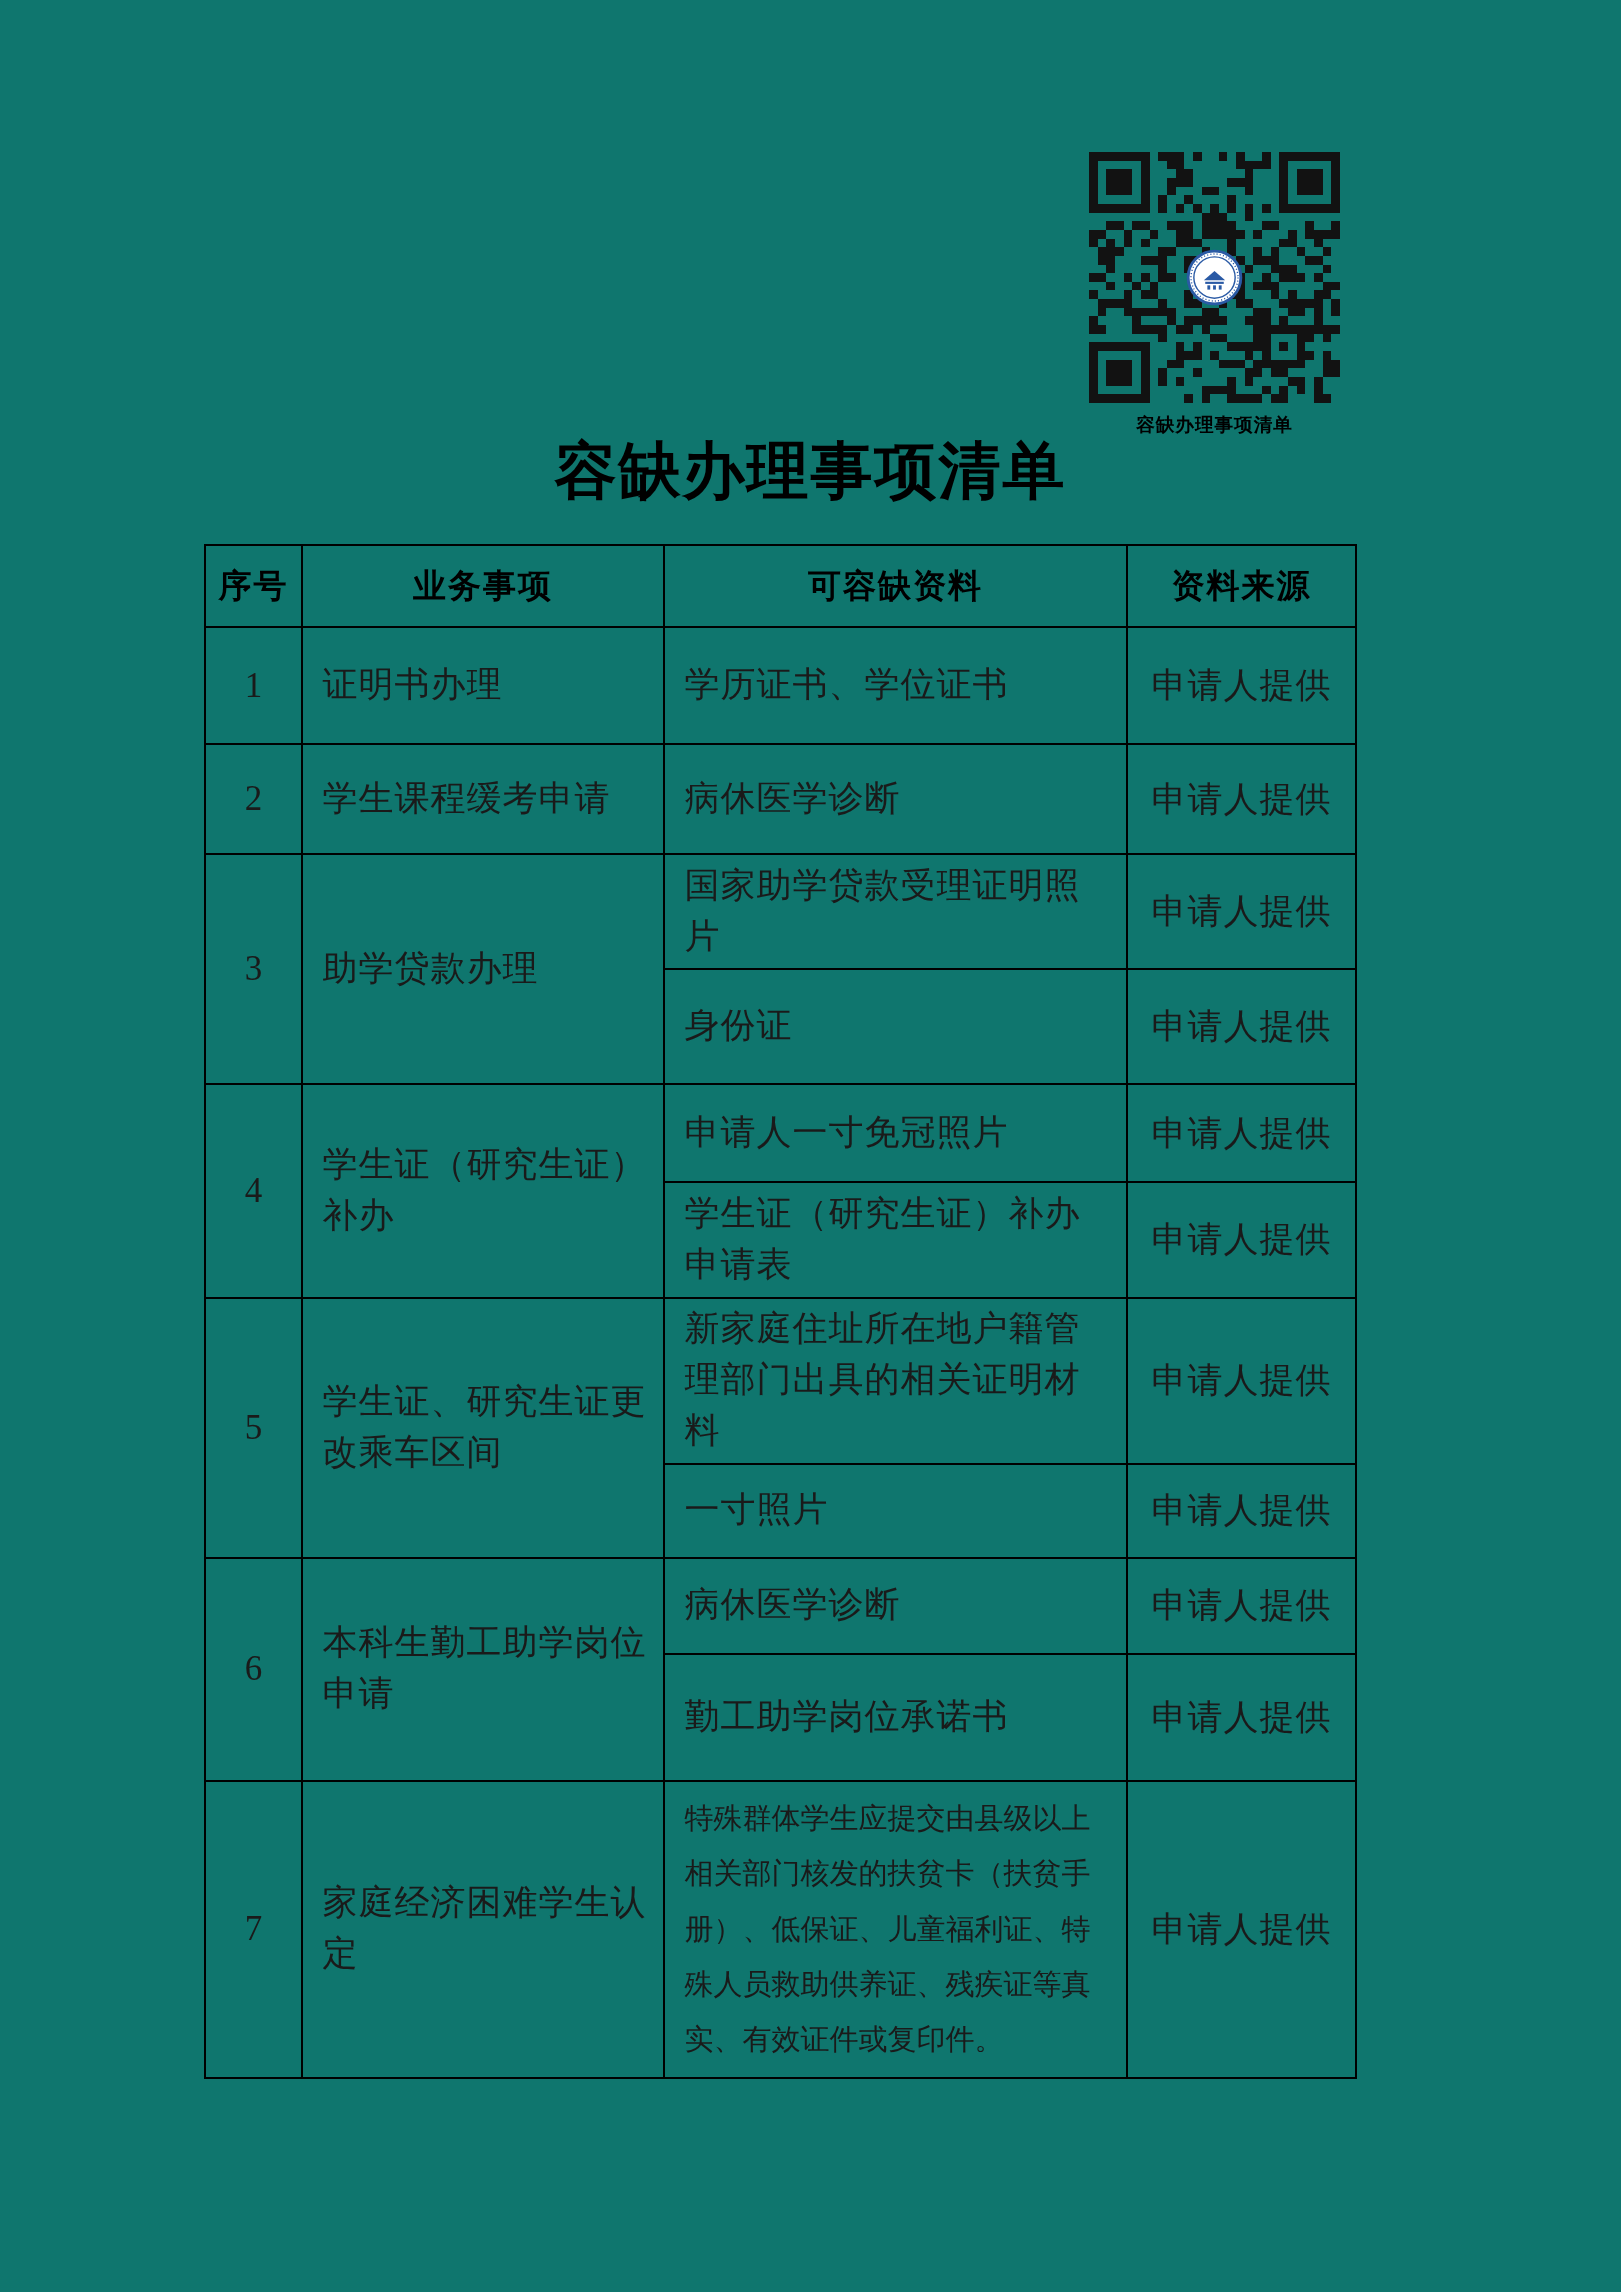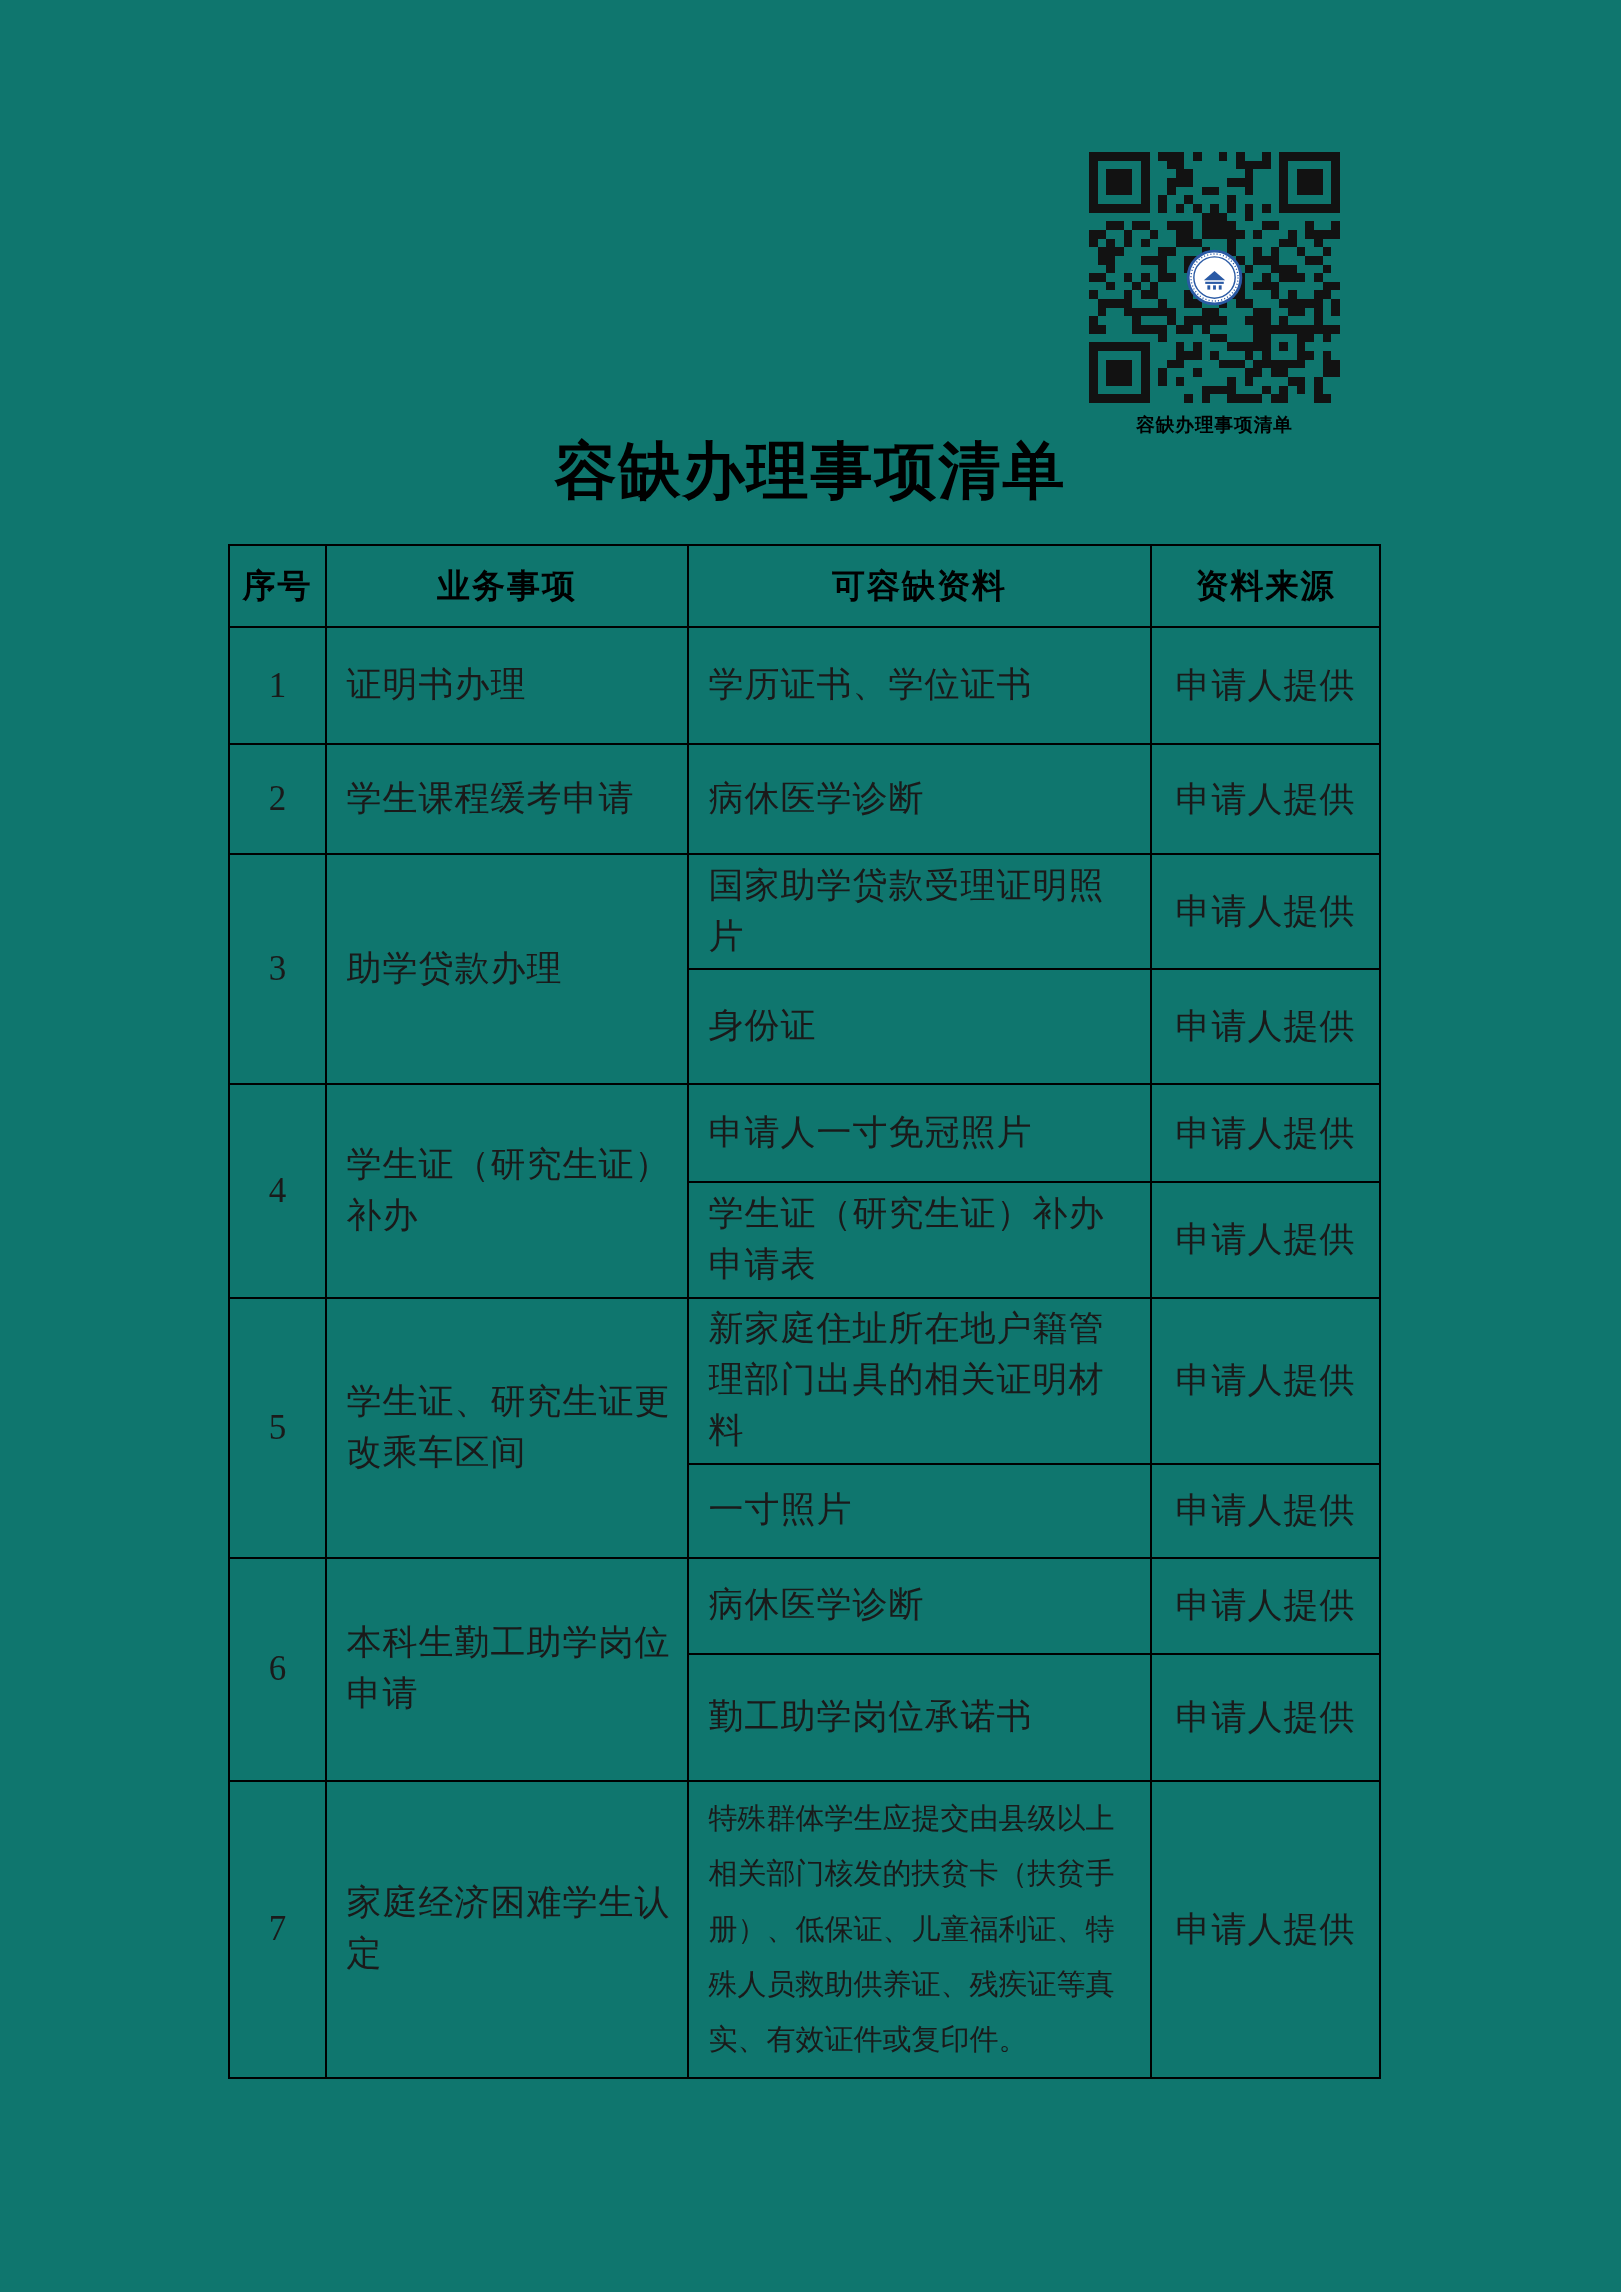--- a/index.html
+++ b/index.html
@@ -27,21 +27,21 @@
   
   .doc-title{
     position:absolute;left:0;right:0;top:429px;
     text-align:center;
     font-family:"Liberation Serif","DejaVu Serif",serif;
     font-weight:bold;font-size:62px;letter-spacing:2px;color:#000;
   }
 
   
   table.tbl{
-    position:absolute;left:228px;top:544px;
+    position:absolute;left:204px;top:544px;
     width:1151px;table-layout:fixed;
     border-collapse:collapse;
     border:2.9px solid #000;
   }
   .tbl th,.tbl td{
     border-left:2px solid #000;
     vertical-align:middle;
     color:#1a1a1a;
     overflow:hidden;
   }

